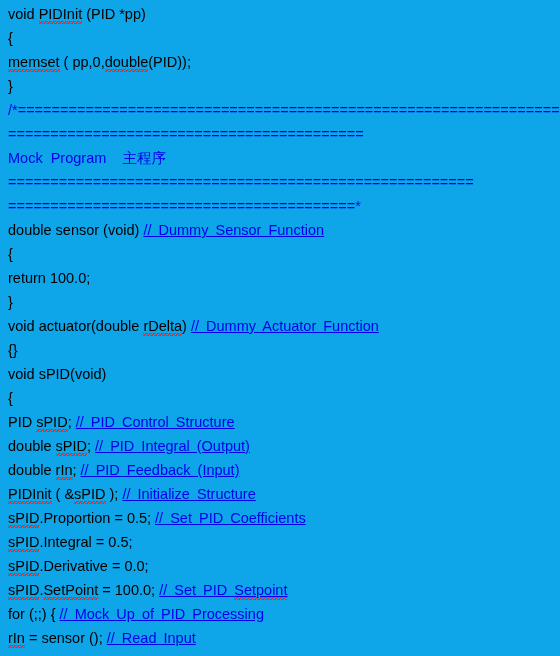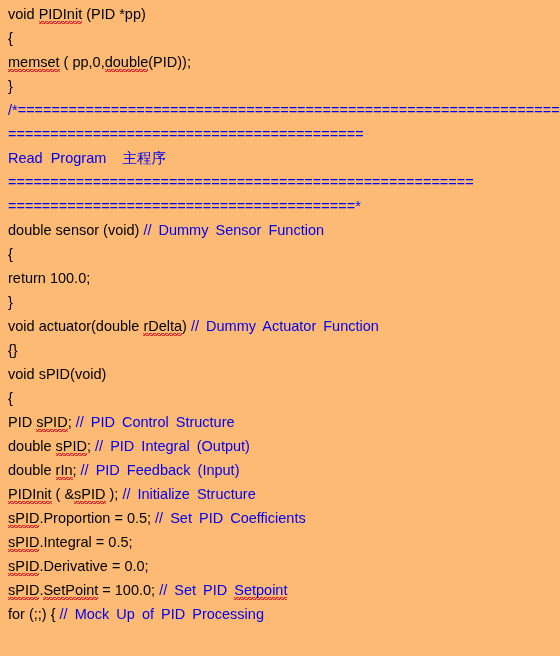--- a/index.html
+++ b/index.html
@@ -10,39 +10,40 @@
   body {
     width: 560px;
     height: 656px;
     overflow: hidden;
     font-family: "Liberation Sans", sans-serif;
   }
   #doc {
     position: relative;
     width: 560px;
     height: 656px;
-    background: #fdba74;
+    background: #0ea5e9;
     padding: 0;
   }
   .code-line {
     position: relative;
     height: 24px;
     line-height: 24px;
     padding-left: 8px;
     font-size: 14.5px;
     color: #000000;
     white-space: nowrap;
     overflow: hidden;
   }
   .code-line .code {
     color: #000000;
   }
   .code-line .cmt {
     color: #0000ee;
     word-spacing: 3px;
+    text-decoration: underline;
   }
   .divider {
     color: #0000ee;
     letter-spacing: 0px;
     font-size: 14.5px;
   }
   .cjk {
     color: #0000ee;
     text-align: center;
   }
@@ -72,34 +73,35 @@
 
 <div id="doc">
   <div class="lead-gap"></div>
   <div id="lines">
       <div class="code-line"><span class="code">void <span class="sq">PIDInit</span> (PID *pp)</span></div>
       <div class="code-line"><span class="code">{</span></div>
       <div class="code-line"><span class="code"><span class="sq">memset</span> ( pp,0,<span class="sq">double</span>(PID));</span></div>
       <div class="code-line"><span class="code">}</span></div>
       <div class="code-line"><span class="divider">/*==================================================================================</span></div>
       <div class="code-line"><span class="divider">==========================================</span></div>
-      <div class="code-line"><span class="hdr-blue">Read Program</span><span>&nbsp;&nbsp;&nbsp;&nbsp;</span><span class="cjk">主程序</span></div>
+      <div class="code-line"><span class="hdr-blue">Mock Program</span><span>&nbsp;&nbsp;&nbsp;&nbsp;</span><span class="cjk">主程序</span></div>
       <div class="code-line"><span class="divider">=======================================================</span></div>
       <div class="code-line"><span class="divider">=========================================*</span></div>
       <div class="code-line"><span class="code">double sensor (void) </span><span class="cmt">// Dummy Sensor Function</span></div>
       <div class="code-line"><span class="code">{</span></div>
       <div class="code-line"><span class="code">return 100.0;</span></div>
       <div class="code-line"><span class="code">}</span></div>
       <div class="code-line"><span class="code">void actuator(double <span class="sq">rDelta</span>) </span><span class="cmt">// Dummy Actuator Function</span></div>
       <div class="code-line"><span class="code">{}</span></div>
       <div class="code-line"><span class="code">void sPID(void)</span></div>
       <div class="code-line"><span class="code">{</span></div>
       <div class="code-line"><span class="code">PID <span class="sq">sPID</span>; </span><span class="cmt">// PID Control Structure</span></div>
       <div class="code-line"><span class="code">double <span class="sq">sPID</span>; </span><span class="cmt">// PID Integral (Output)</span></div>
       <div class="code-line"><span class="code">double <span class="sq">rIn</span>; </span><span class="cmt">// PID Feedback (Input)</span></div>
       <div class="code-line"><span class="code"><span class="sq">PIDInit</span> ( &amp;<span class="sq">sPID</span> ); </span><span class="cmt">// Initialize Structure</span></div>
       <div class="code-line"><span class="code"><span class="sq">sPID</span>.Proportion = 0.5; </span><span class="cmt">// Set PID Coefficients</span></div>
       <div class="code-line"><span class="code"><span class="sq">sPID</span>.Integral = 0.5;</span></div>
       <div class="code-line"><span class="code"><span class="sq">sPID</span>.Derivative = 0.0;</span></div>
       <div class="code-line"><span class="code"><span class="sq">sPID</span>.<span class="sq">SetPoint</span> = 100.0; </span><span class="cmt">// Set PID <span class="sq">Setpoint</span></span></div>
       <div class="code-line"><span class="code">for (;;) { </span><span class="cmt">// Mock Up of PID Processing</span></div>
+      <div class="code-line"><span class="code"><span class="sq">rIn</span> = sensor (); </span><span class="cmt">// Read Input</span></div>
     </div>
 </div>
 
 </body></html>

